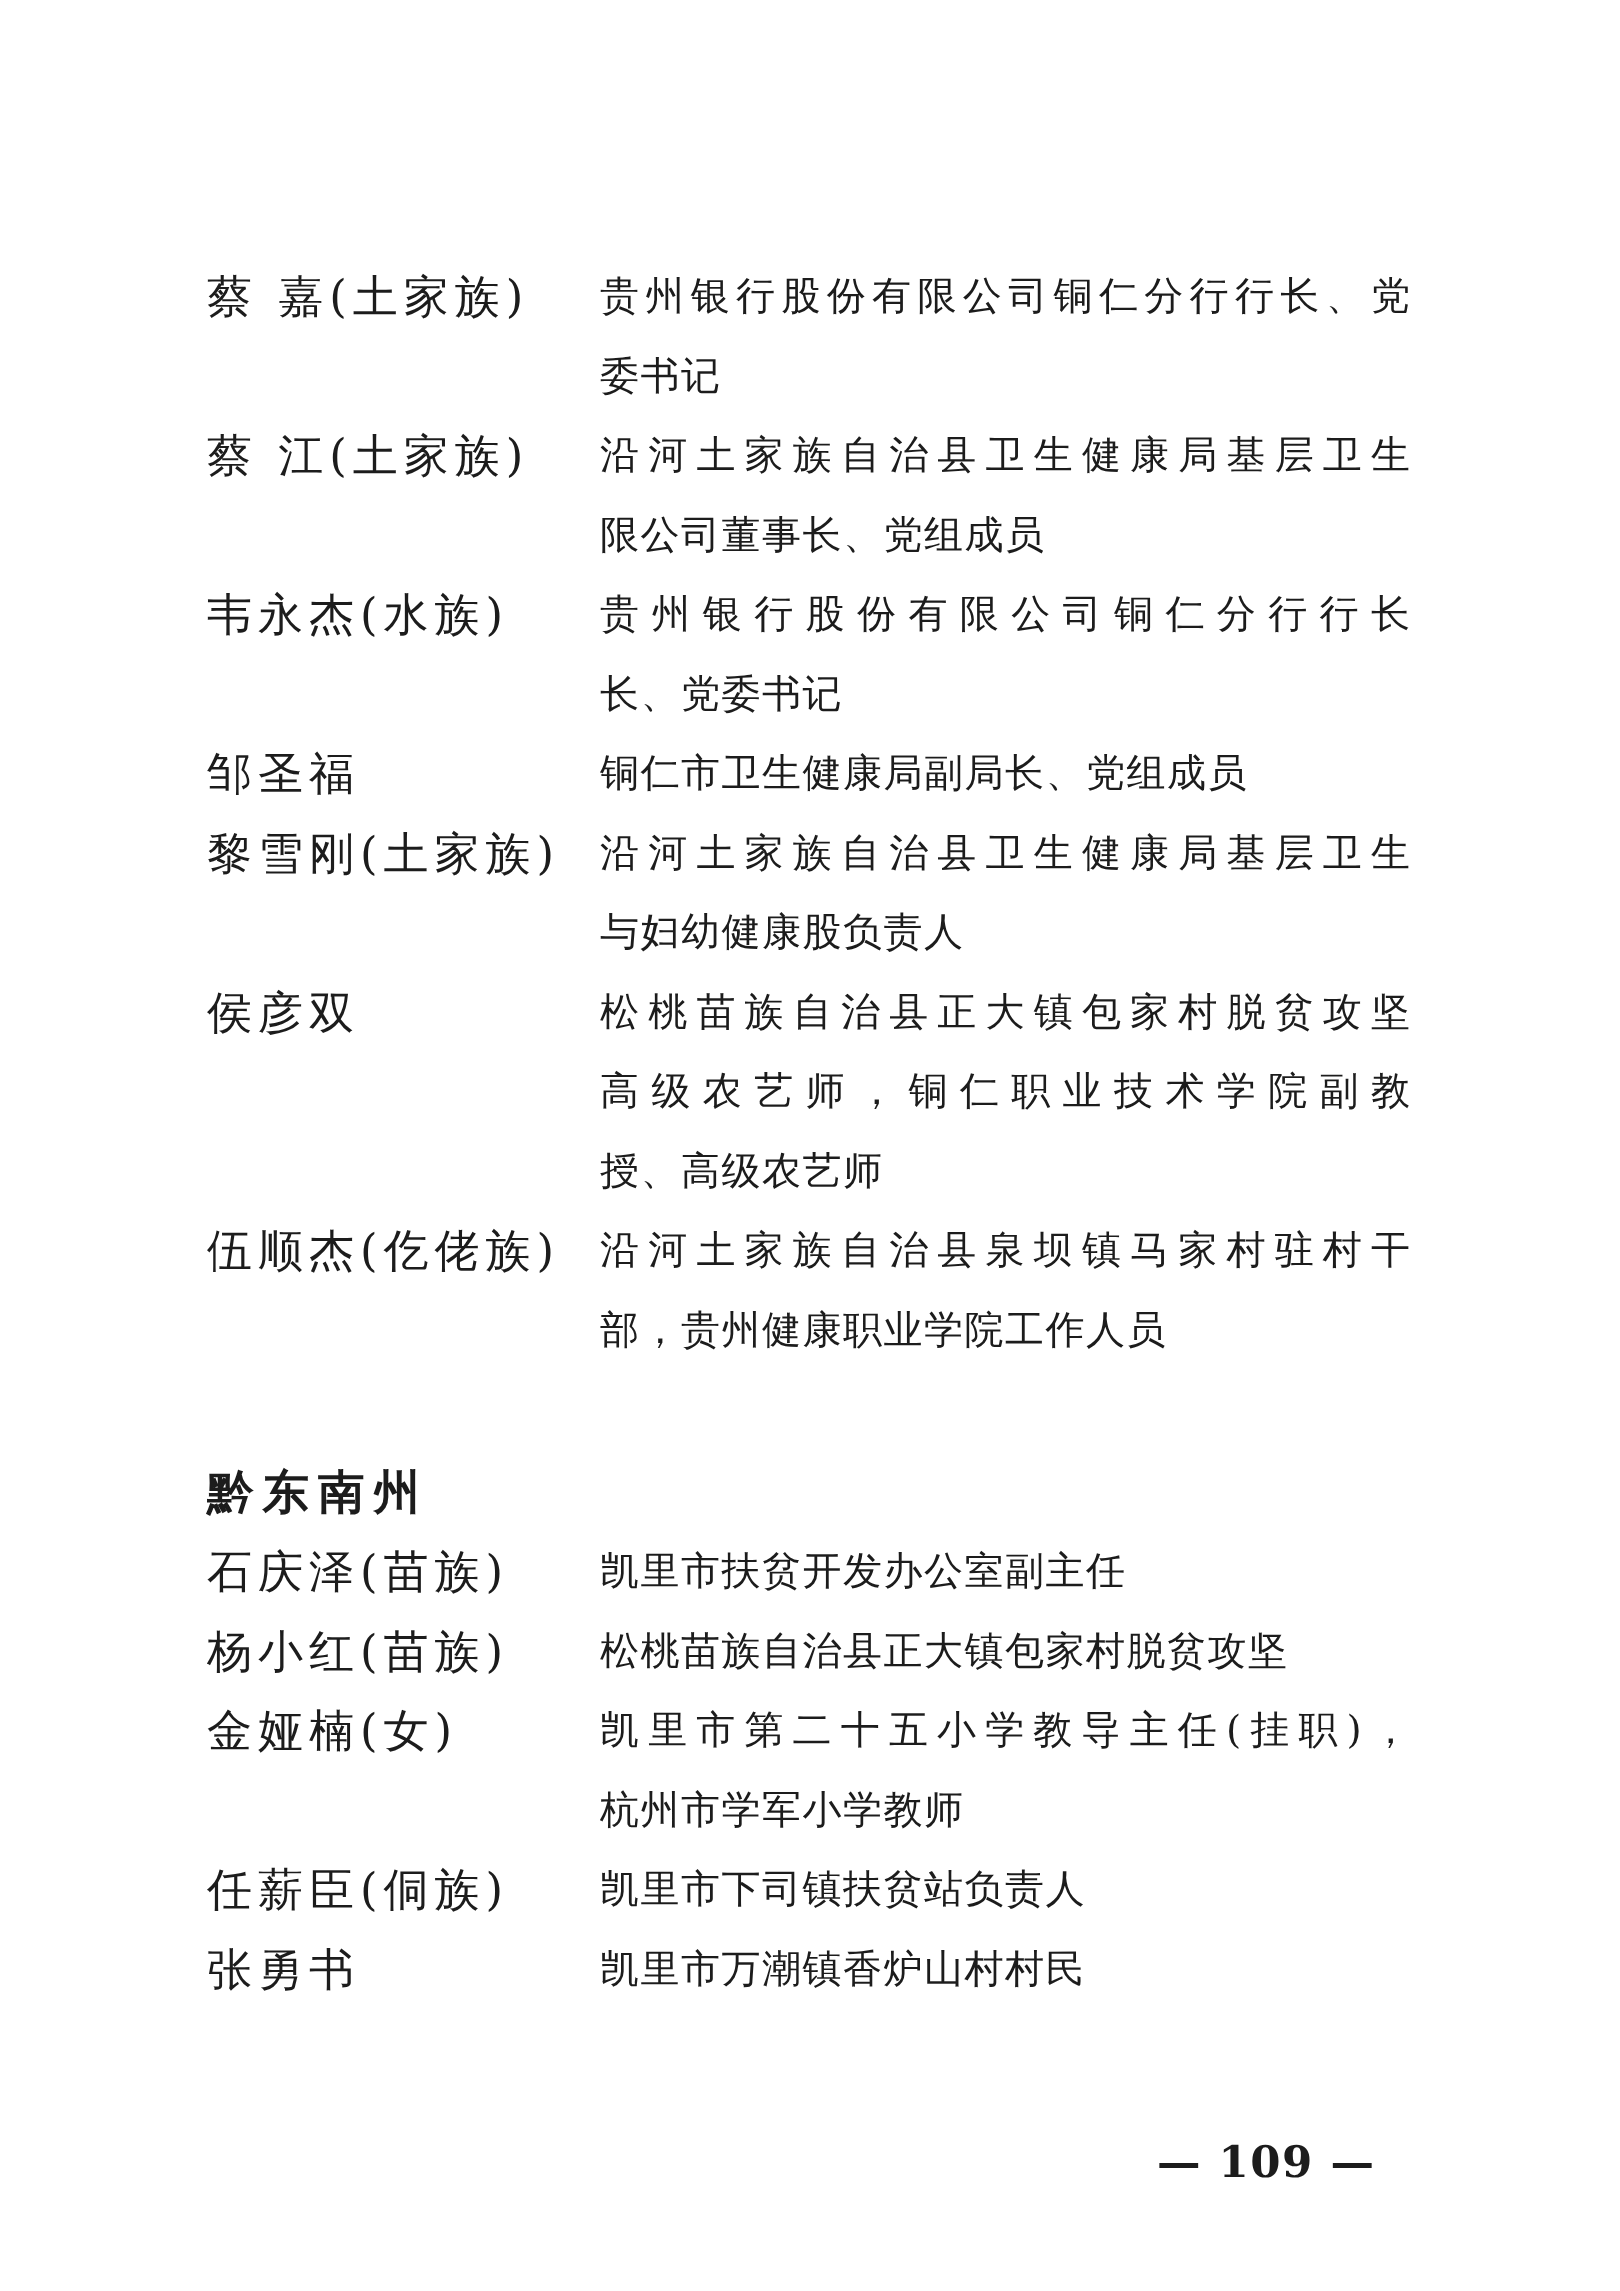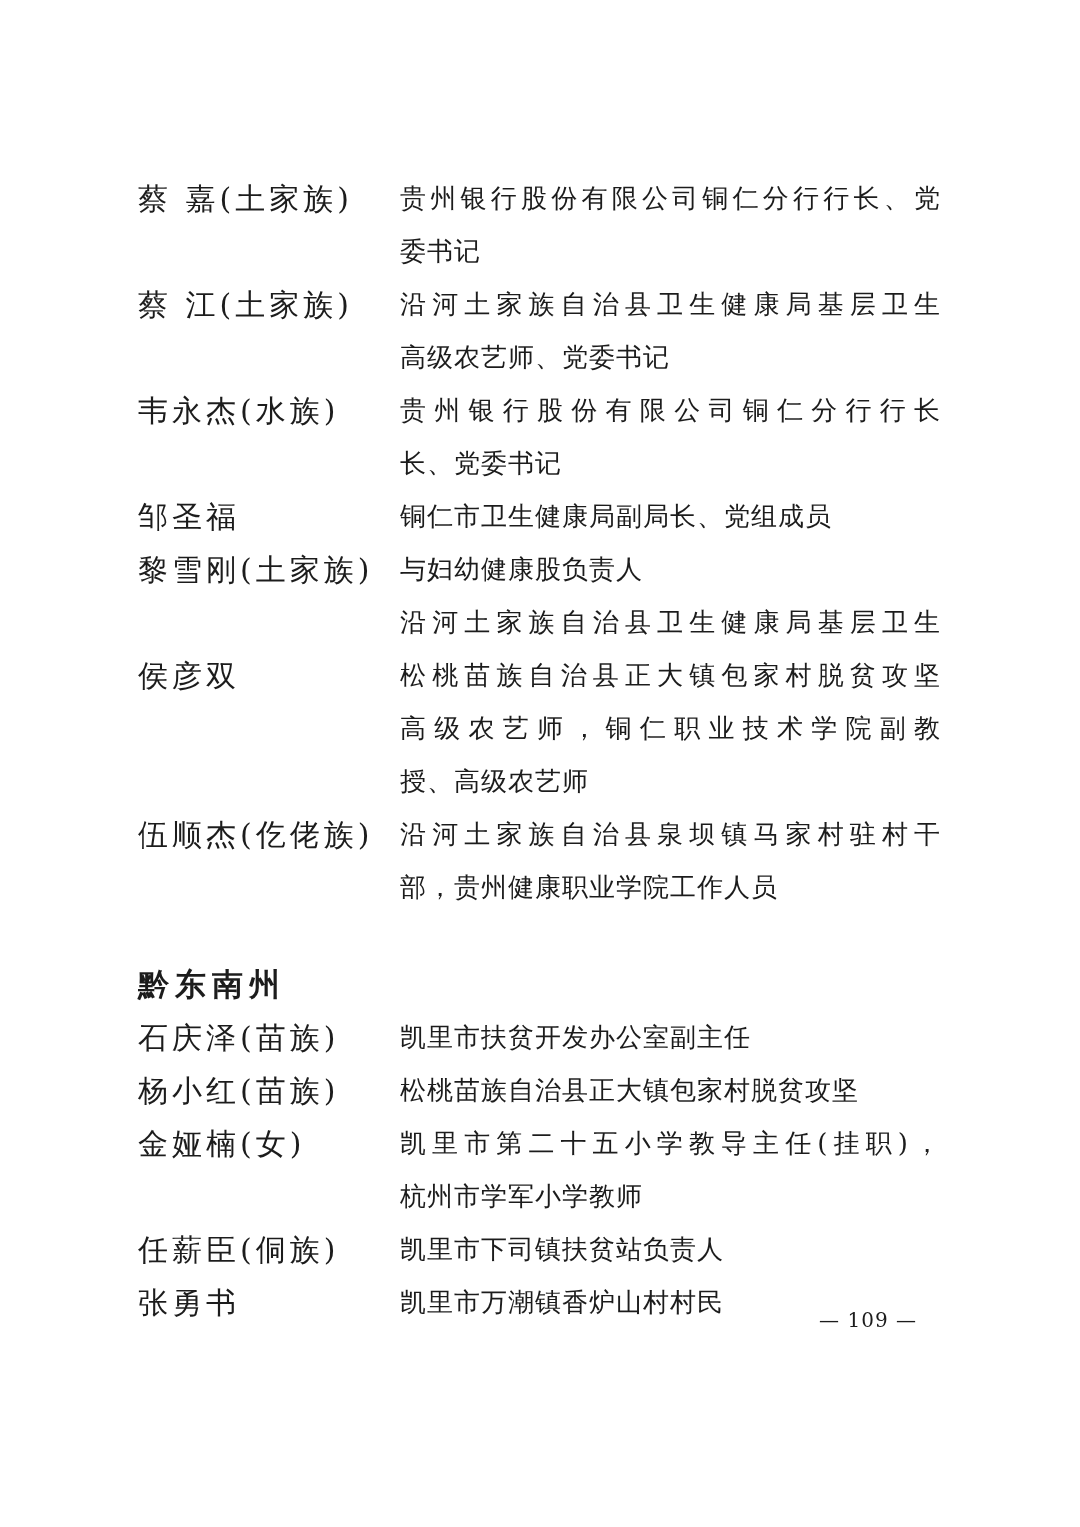--- a/index.html
+++ b/index.html
@@ -43,69 +43,70 @@
     text-align:justify;
     text-align-last:left;
     letter-spacing:1px;
   }
   .section-title{
     font-family:"DejaVu Sans","Liberation Sans",sans-serif;
     font-weight:bold;
     font-size:31px;
     line-height:53px;
     letter-spacing:6px;
-    margin-top:44px;
+    margin-top:55px;
   }
   .page-number{
     position:absolute;
-    top:1303px;
+    top:1424px;
     right:163px;
-    font-size:20px;
+    font-size:29px;
     line-height:34px;
     letter-spacing:1px;
     white-space:nowrap;
+    font-weight:bold;
   }
 </style>
 </head>
 <body>
 
 <div class="page">
   <div class="content">
       <div class="entry-row">
         <div class="entry-name">蔡 嘉(土家族)</div>
         <div class="entry-position">
           <div class="desc-line">贵州银行股份有限公司铜仁分行行长、党</div>
           <div class="desc-line last">委书记</div>
         </div>
       </div>
       <div class="entry-row">
         <div class="entry-name">蔡 江(土家族)</div>
         <div class="entry-position">
           <div class="desc-line">沿河土家族自治县卫生健康局基层卫生</div>
-          <div class="desc-line last">高级农艺师、党委书记</div>
+          <div class="desc-line last">限公司董事长、党组成员</div>
         </div>
       </div>
       <div class="entry-row">
         <div class="entry-name">韦永杰(水族)</div>
         <div class="entry-position">
           <div class="desc-line">贵州银行股份有限公司铜仁分行行长</div>
           <div class="desc-line last">长、党委书记</div>
         </div>
       </div>
       <div class="entry-row">
         <div class="entry-name">邹圣福</div>
         <div class="entry-position">
           <div class="desc-line last">铜仁市卫生健康局副局长、党组成员</div>
         </div>
       </div>
       <div class="entry-row">
         <div class="entry-name">黎雪刚(土家族)</div>
         <div class="entry-position">
+          <div class="desc-line">沿河土家族自治县卫生健康局基层卫生</div>
           <div class="desc-line last">与妇幼健康股负责人</div>
-          <div class="desc-line">沿河土家族自治县卫生健康局基层卫生</div>
         </div>
       </div>
       <div class="entry-row">
         <div class="entry-name">侯彦双</div>
         <div class="entry-position">
           <div class="desc-line">松桃苗族自治县正大镇包家村脱贫攻坚</div>
           <div class="desc-line">高级农艺师，铜仁职业技术学院副教</div>
           <div class="desc-line last">授、高级农艺师</div>
         </div>
       </div>

